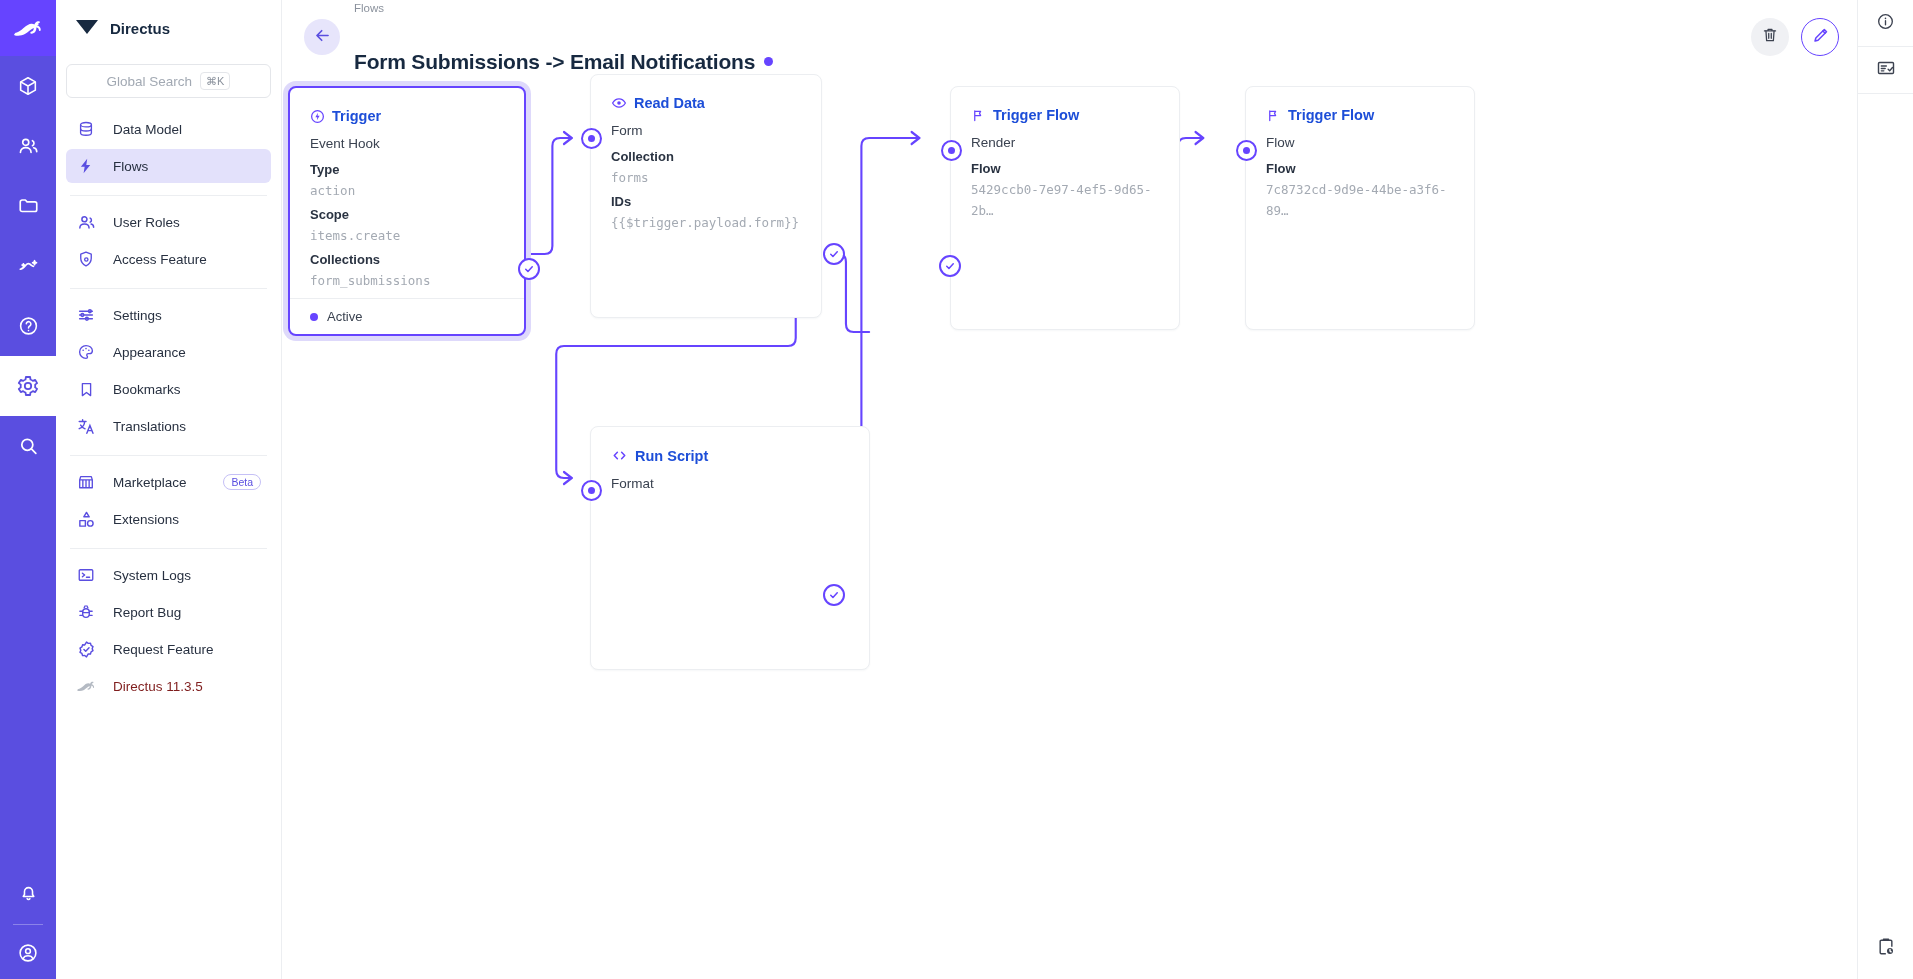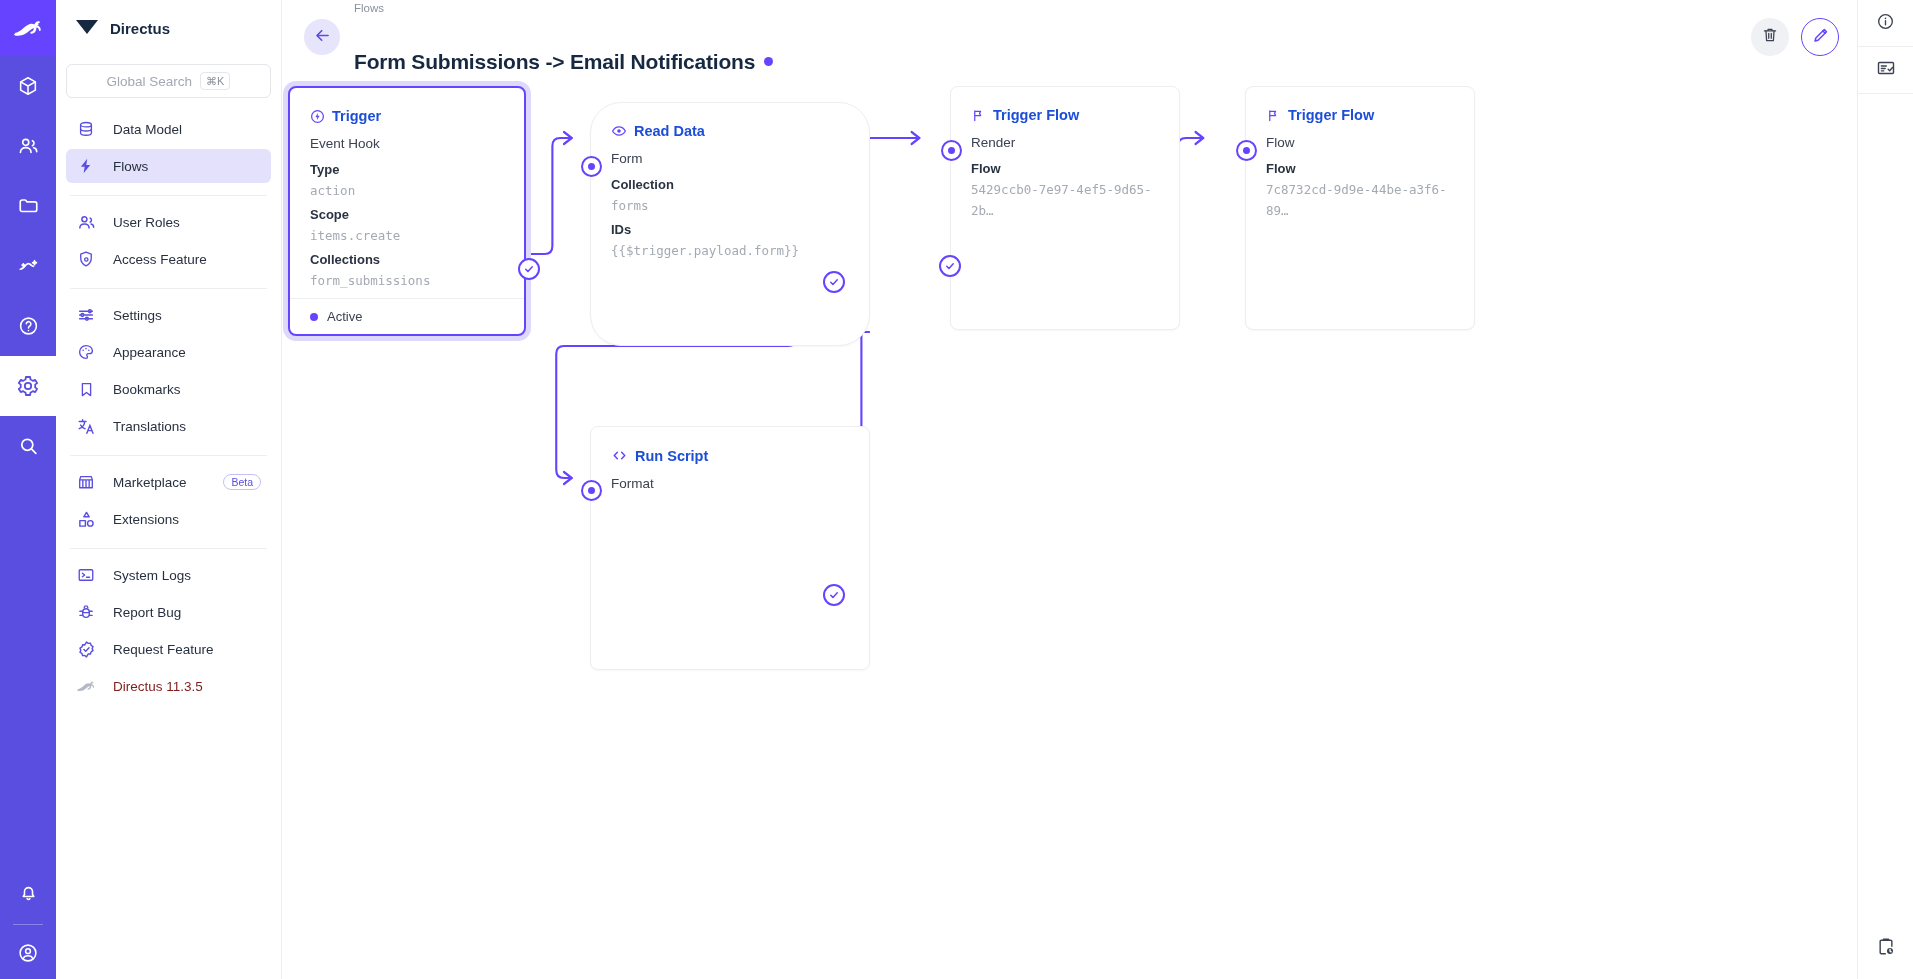--- a/index.html
+++ b/index.html
@@ -486,21 +486,21 @@
           <span>Active</span>
         </div>
 
         <div class="port out" style="left:228px; top:170px;">
           <svg width="12" height="12" viewBox="0 0 24 24" fill="none" stroke="#6644ff" stroke-width="3" stroke-linecap="round" stroke-linejoin="round">
               <path d="M5.5 12.6l4.4 4.4 8.6-9.6"></path>
             </svg>
         </div>
       </div>
 
-      <div class="node" style="left:308px; top:28px; width:280px; height:244px;border-radius:31px;">
+      <div class="node" style="left:308px; top:0; width:232px; height:244px;">
         <div class="node-hd">
           <span class="hico">
             <svg width="16" height="16" viewBox="0 0 24 24" fill="none" stroke="currentColor" stroke-width="1.9">
                 <path d="M2.4 12S6 5.8 12 5.8 21.6 12 21.6 12 18 18.2 12 18.2 2.4 12 2.4 12z"></path>
                 <circle cx="12" cy="12" r="2.7" fill="currentColor" stroke="none"></circle>
               </svg>
           </span>
           <span>Read Data</span>
         </div>
         <div class="node-body">

